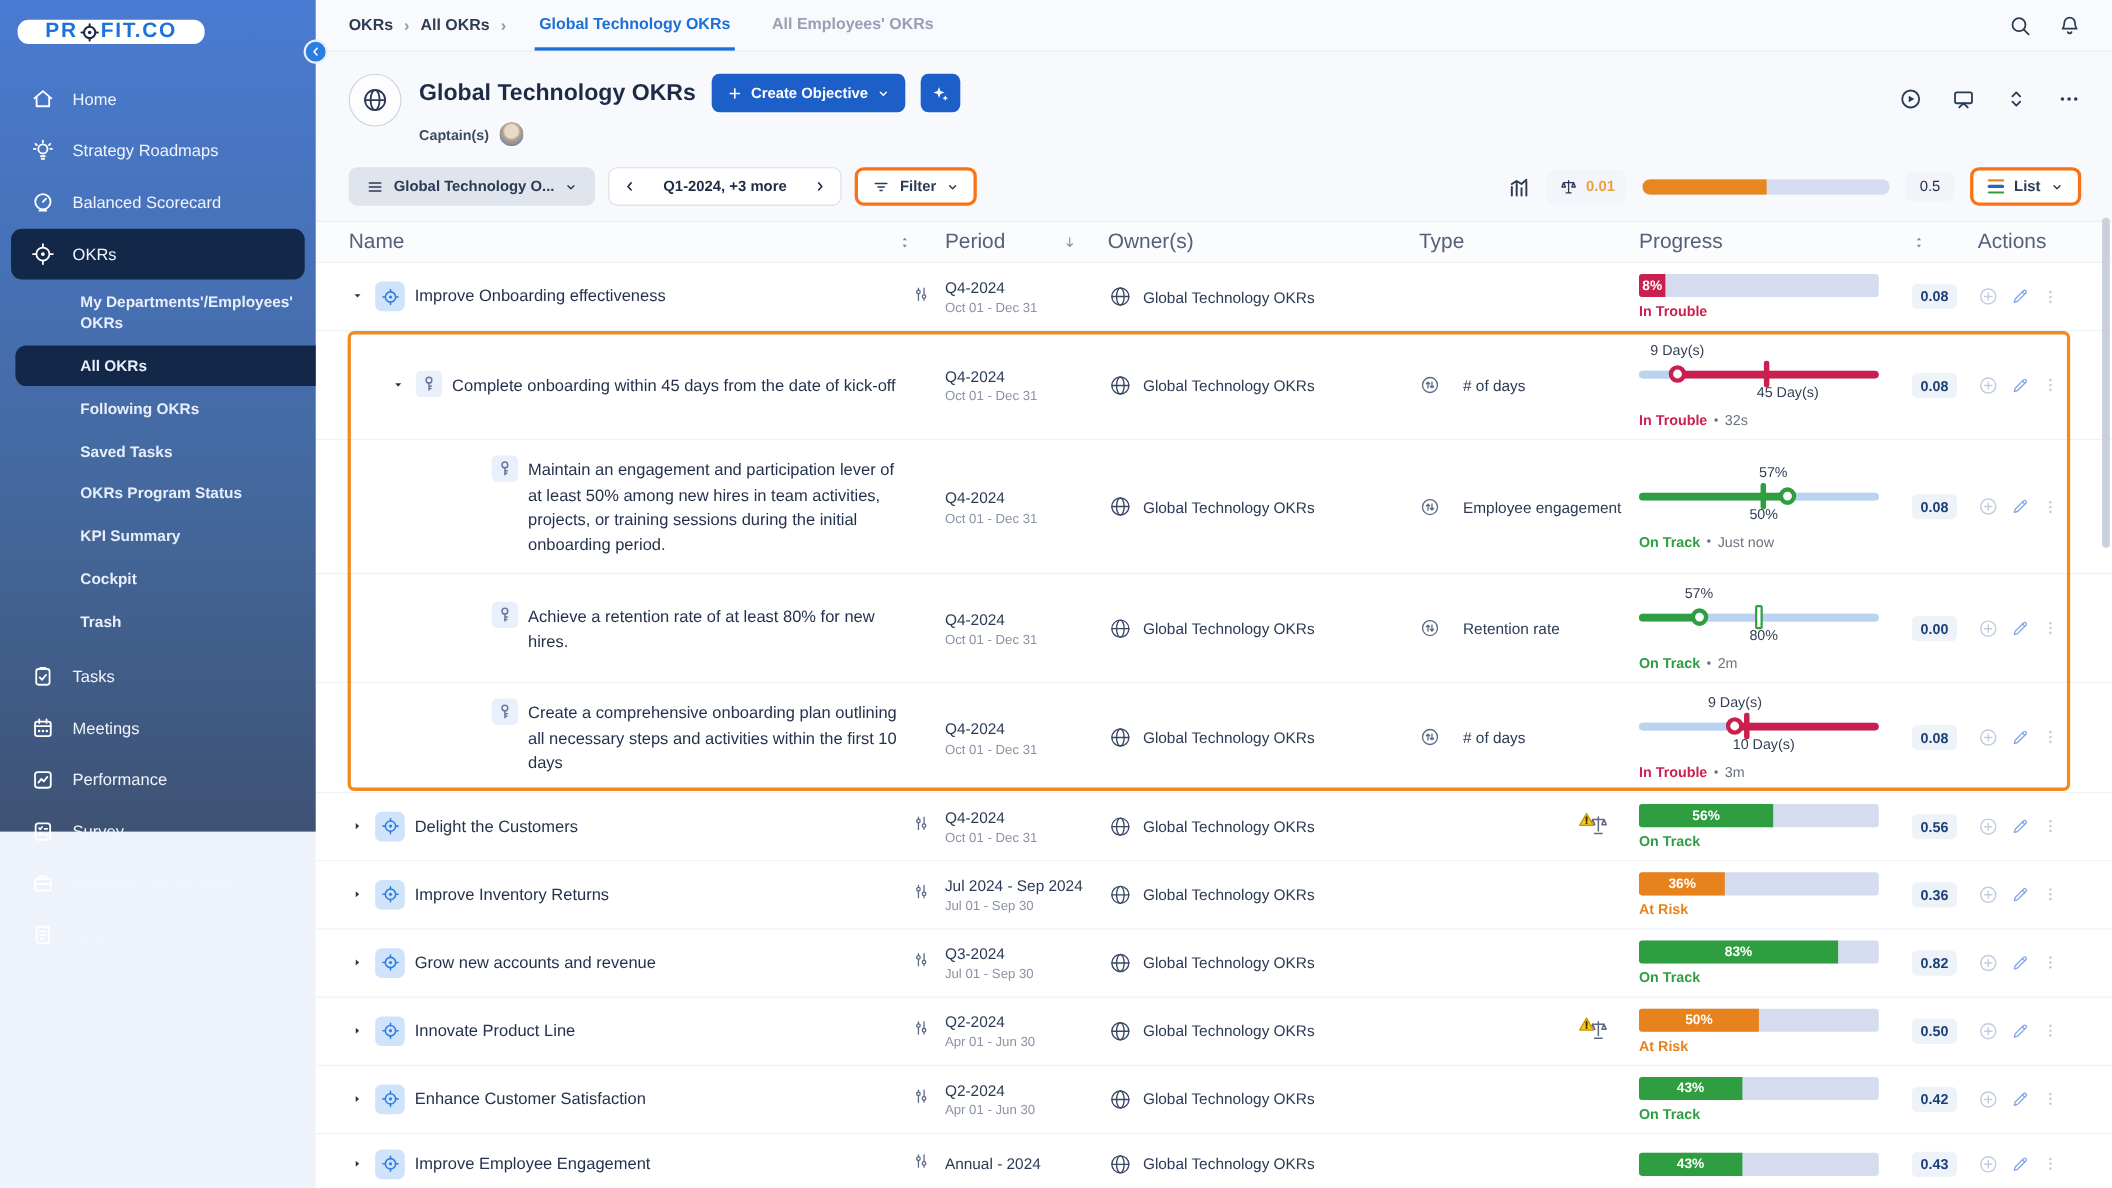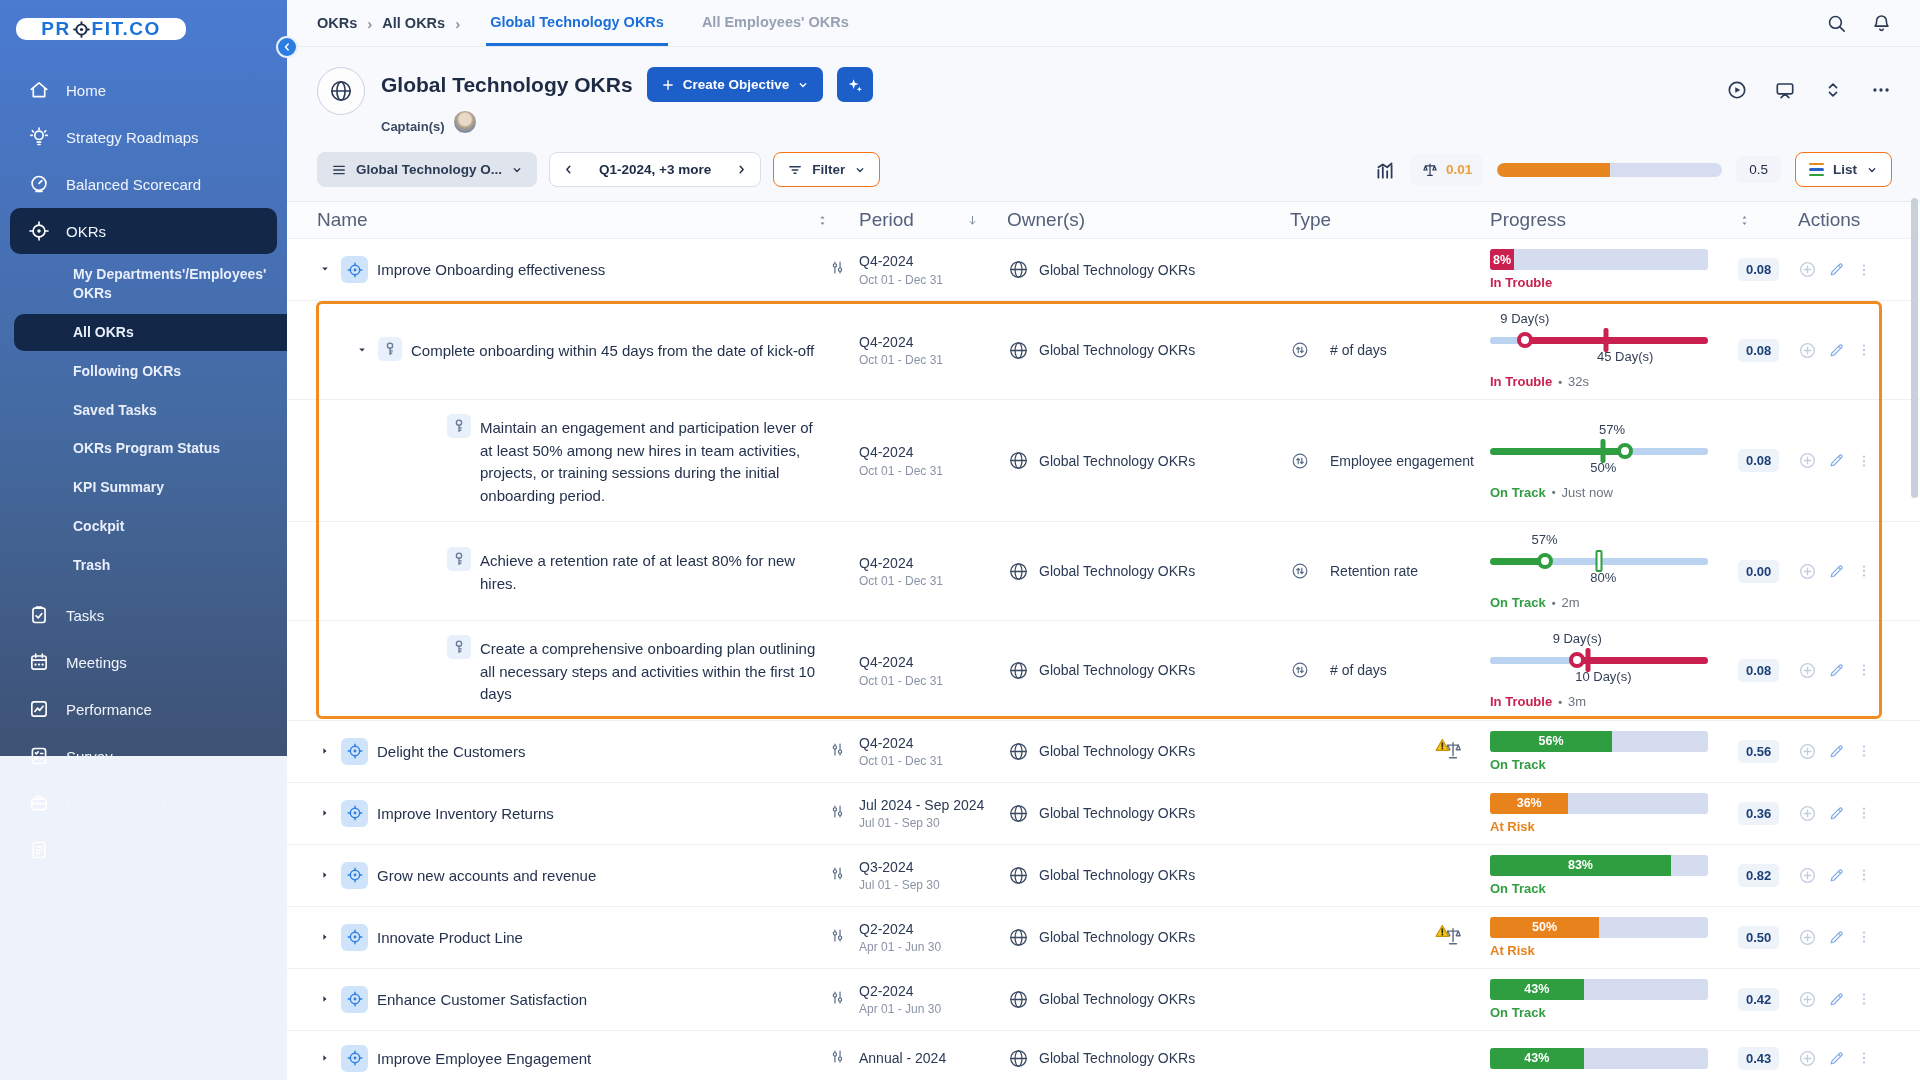--- a/index.html
+++ b/index.html
@@ -42,27 +42,27 @@
   
   .page-head{display:flex;padding:20px 28px 10px 30px;gap:16px}
   .obj-avatar{width:48px;height:48px;border-radius:50%;background:#fdfdfd;border:1px solid #c9d2e0;display:flex;align-items:center;justify-content:center;color:#2c3a55}
   .obj-avatar svg{width:28px;height:28px}
   .head-col{display:flex;flex-direction:column;gap:8px}
   .title-row{display:flex;align-items:center;gap:14px}
   .page-title{font-size:21px;font-weight:700;color:#1d2b45}
   .btn-primary{display:flex;align-items:center;gap:8px;background:#1d5fc8;color:#fff;border:none;border-radius:7px;height:35px;padding:0 14px;font-size:13.5px;font-weight:700;cursor:pointer;font-family:inherit}
   .btn-primary .ic{width:14px;height:14px}
   .btn-ai{width:36px;height:35px;background:#1d5fc8;border:none;border-radius:7px;color:#fff;display:flex;align-items:center;justify-content:center;cursor:pointer}
-  .captain-row{display:flex;align-items:flex-end;gap:8px;font-size:13px;font-weight:700;color:#3c4a63}
+  .captain-row{display:flex;align-items:center;gap:8px;font-size:13px;font-weight:700;color:#3c4a63}
   .head-icons{margin-left:auto;display:flex;gap:26px;color:#2b3a55;padding-top:12px}
   .head-icons .ic{width:22px;height:22px;cursor:pointer}
 
   
   .toolbar{display:flex;align-items:center;gap:12px;padding:8px 28px 14px 30px}
-  .tb-btn{display:flex;align-items:center;gap:9px;font-size:13.5px;font-weight:700;color:#2b3a55;background:#fff;border:1px solid #f97316;border-radius:8px;height:35px;padding:0 13px;cursor:pointer}
+  .tb-btn{display:flex;align-items:center;gap:9px;font-size:13.5px;font-weight:700;color:#2b3a55;background:#fff;border:3px solid #f97316;border-radius:8px;height:35px;padding:0 13px;cursor:pointer}
   .tb-btn.gray{background:#dfe4ed;border-color:#dfe4ed}
   .tb-btn .ic{width:16px;height:16px}
   .tb-group{display:flex;align-items:center;background:#fff;border:1px solid #d9dfe9;border-radius:8px;height:35px}
   .tb-group .seg{display:flex;align-items:center;height:100%;padding:0 12px;cursor:pointer;font-size:13.5px;font-weight:700;color:#1d2b45}
   .tb-group .ic{width:14px;height:14px}
   .tb-right{margin-left:auto;display:flex;align-items:center;gap:14px}
   .tb-icon{width:22px;height:22px;color:#2b3a55;cursor:pointer}
   .align-chip{display:flex;align-items:center;gap:7px;background:#f3f5fa;border-radius:8px;height:32px;padding:0 11px;cursor:pointer}
   .align-chip .ic{width:18px;height:18px;color:#2b3a55}
   .align-chip b{color:#e9a23b;font-size:13.5px}

